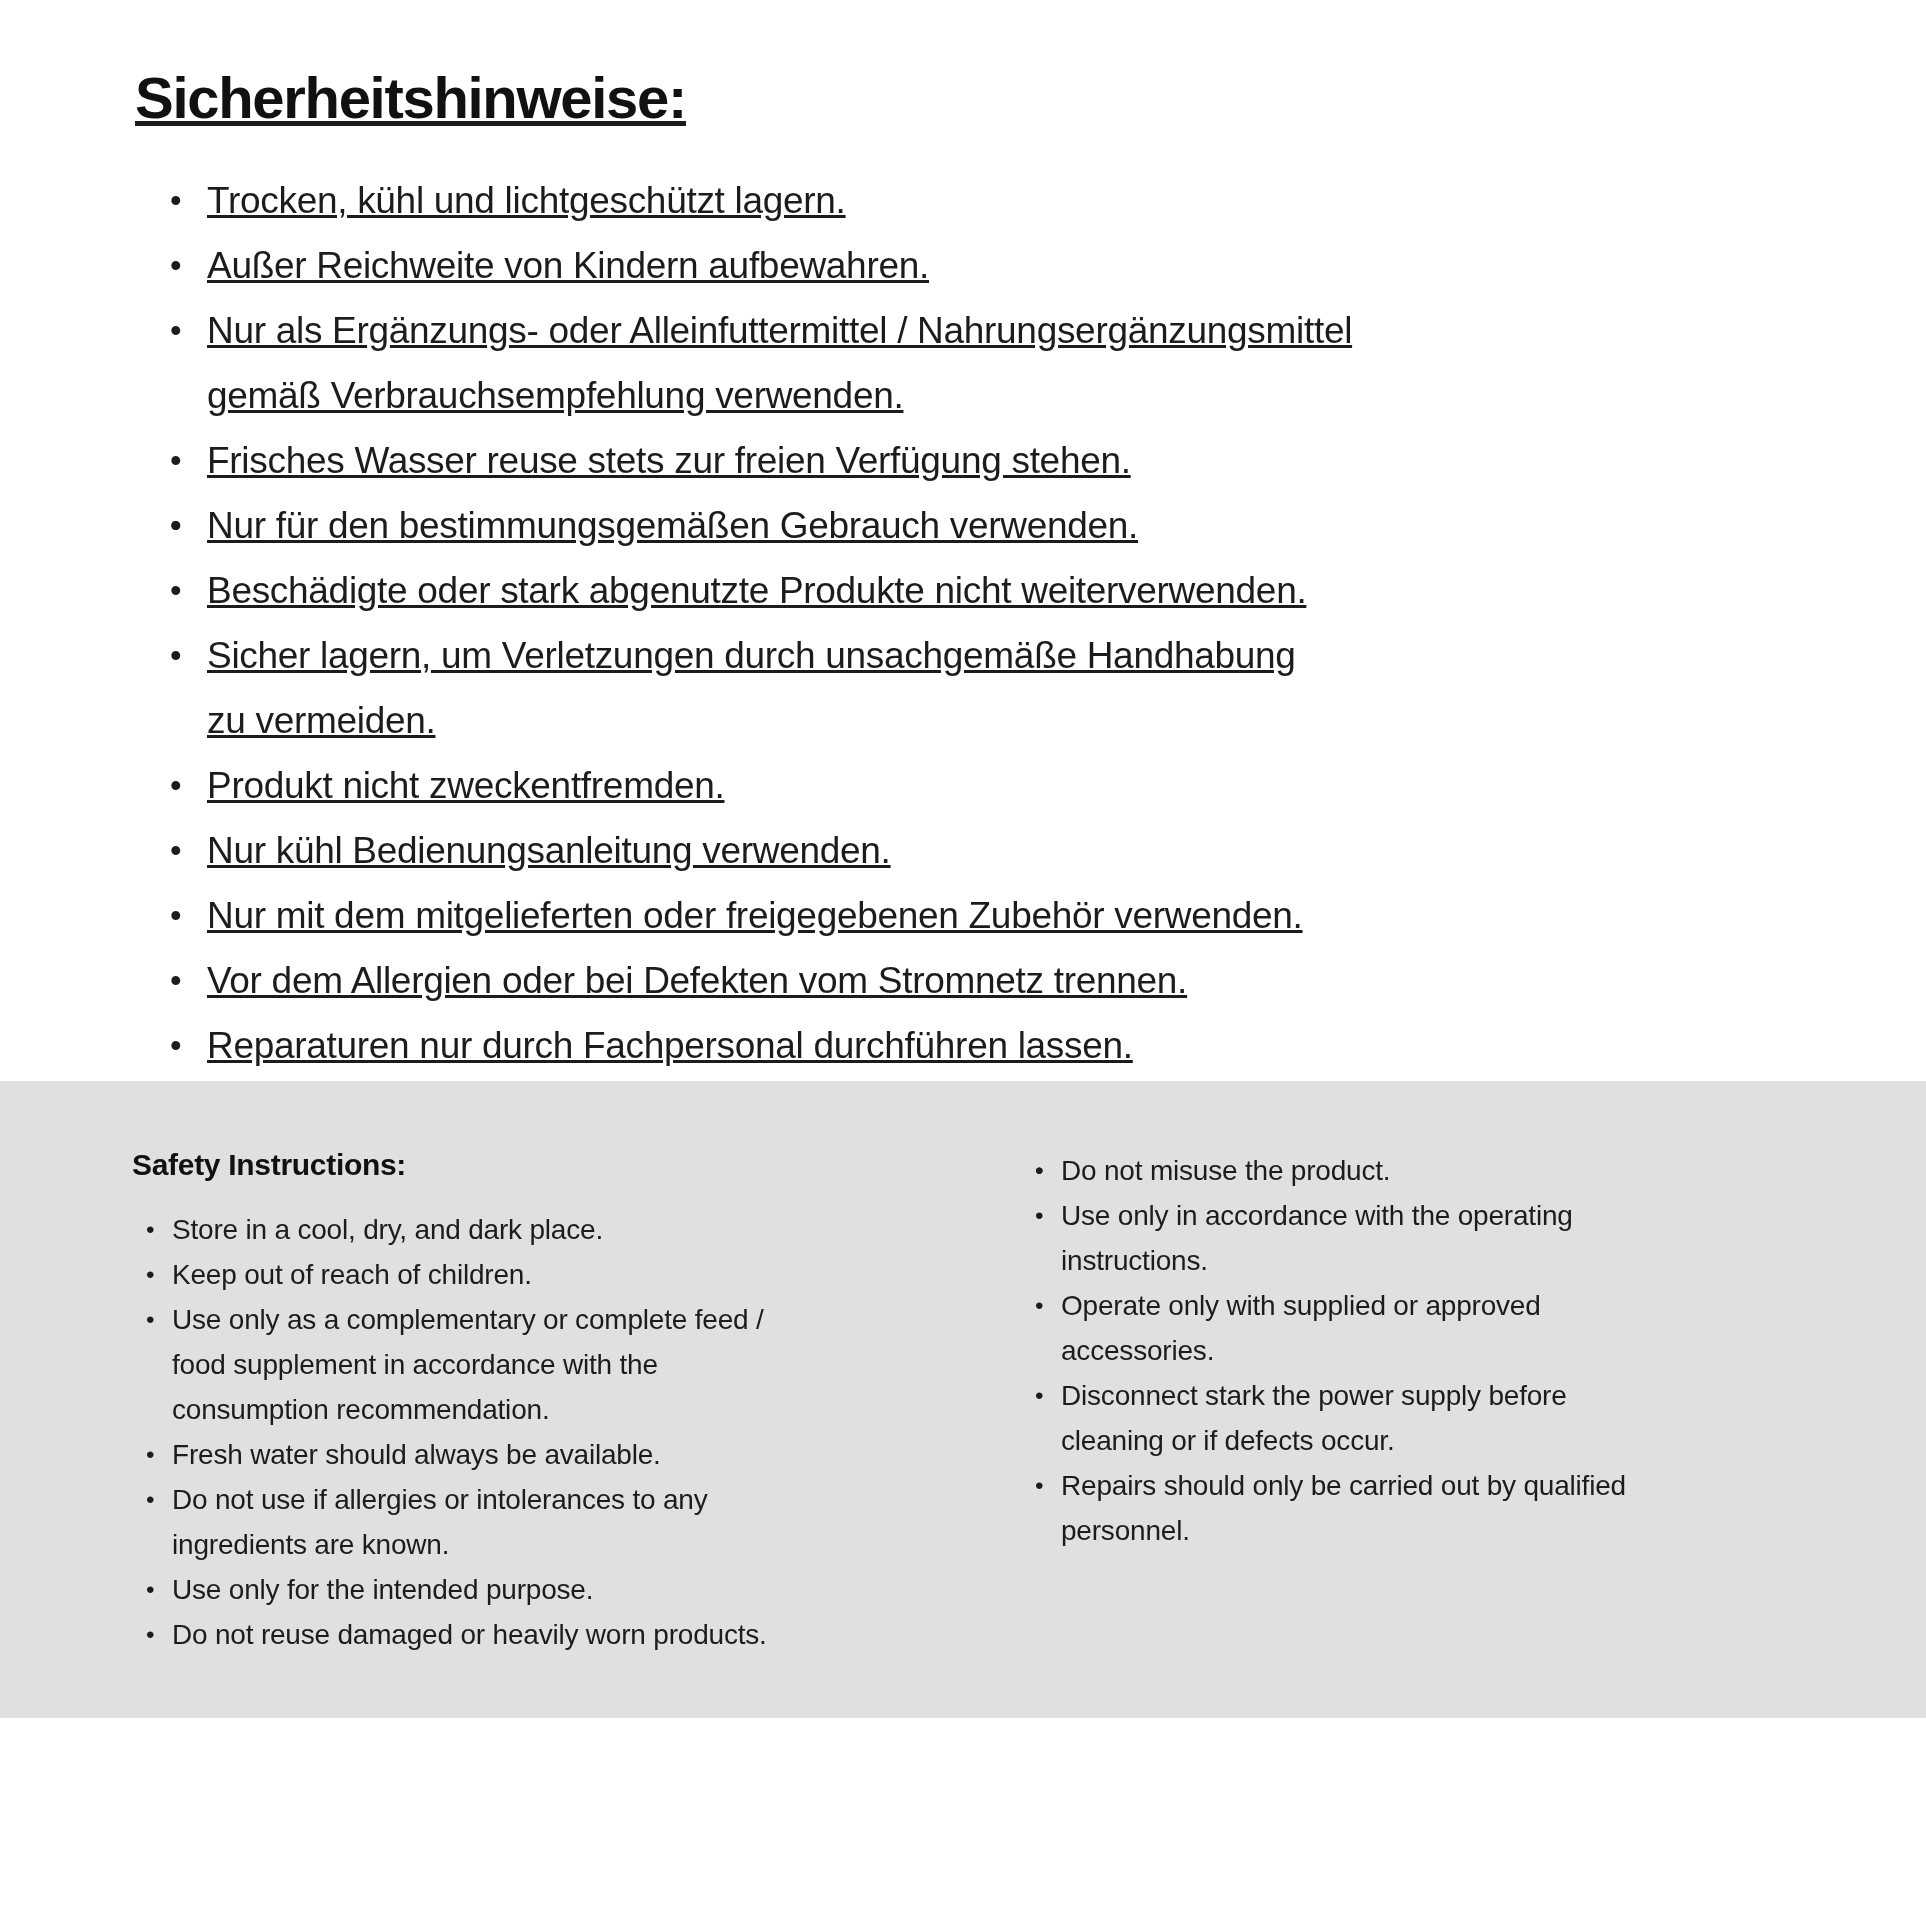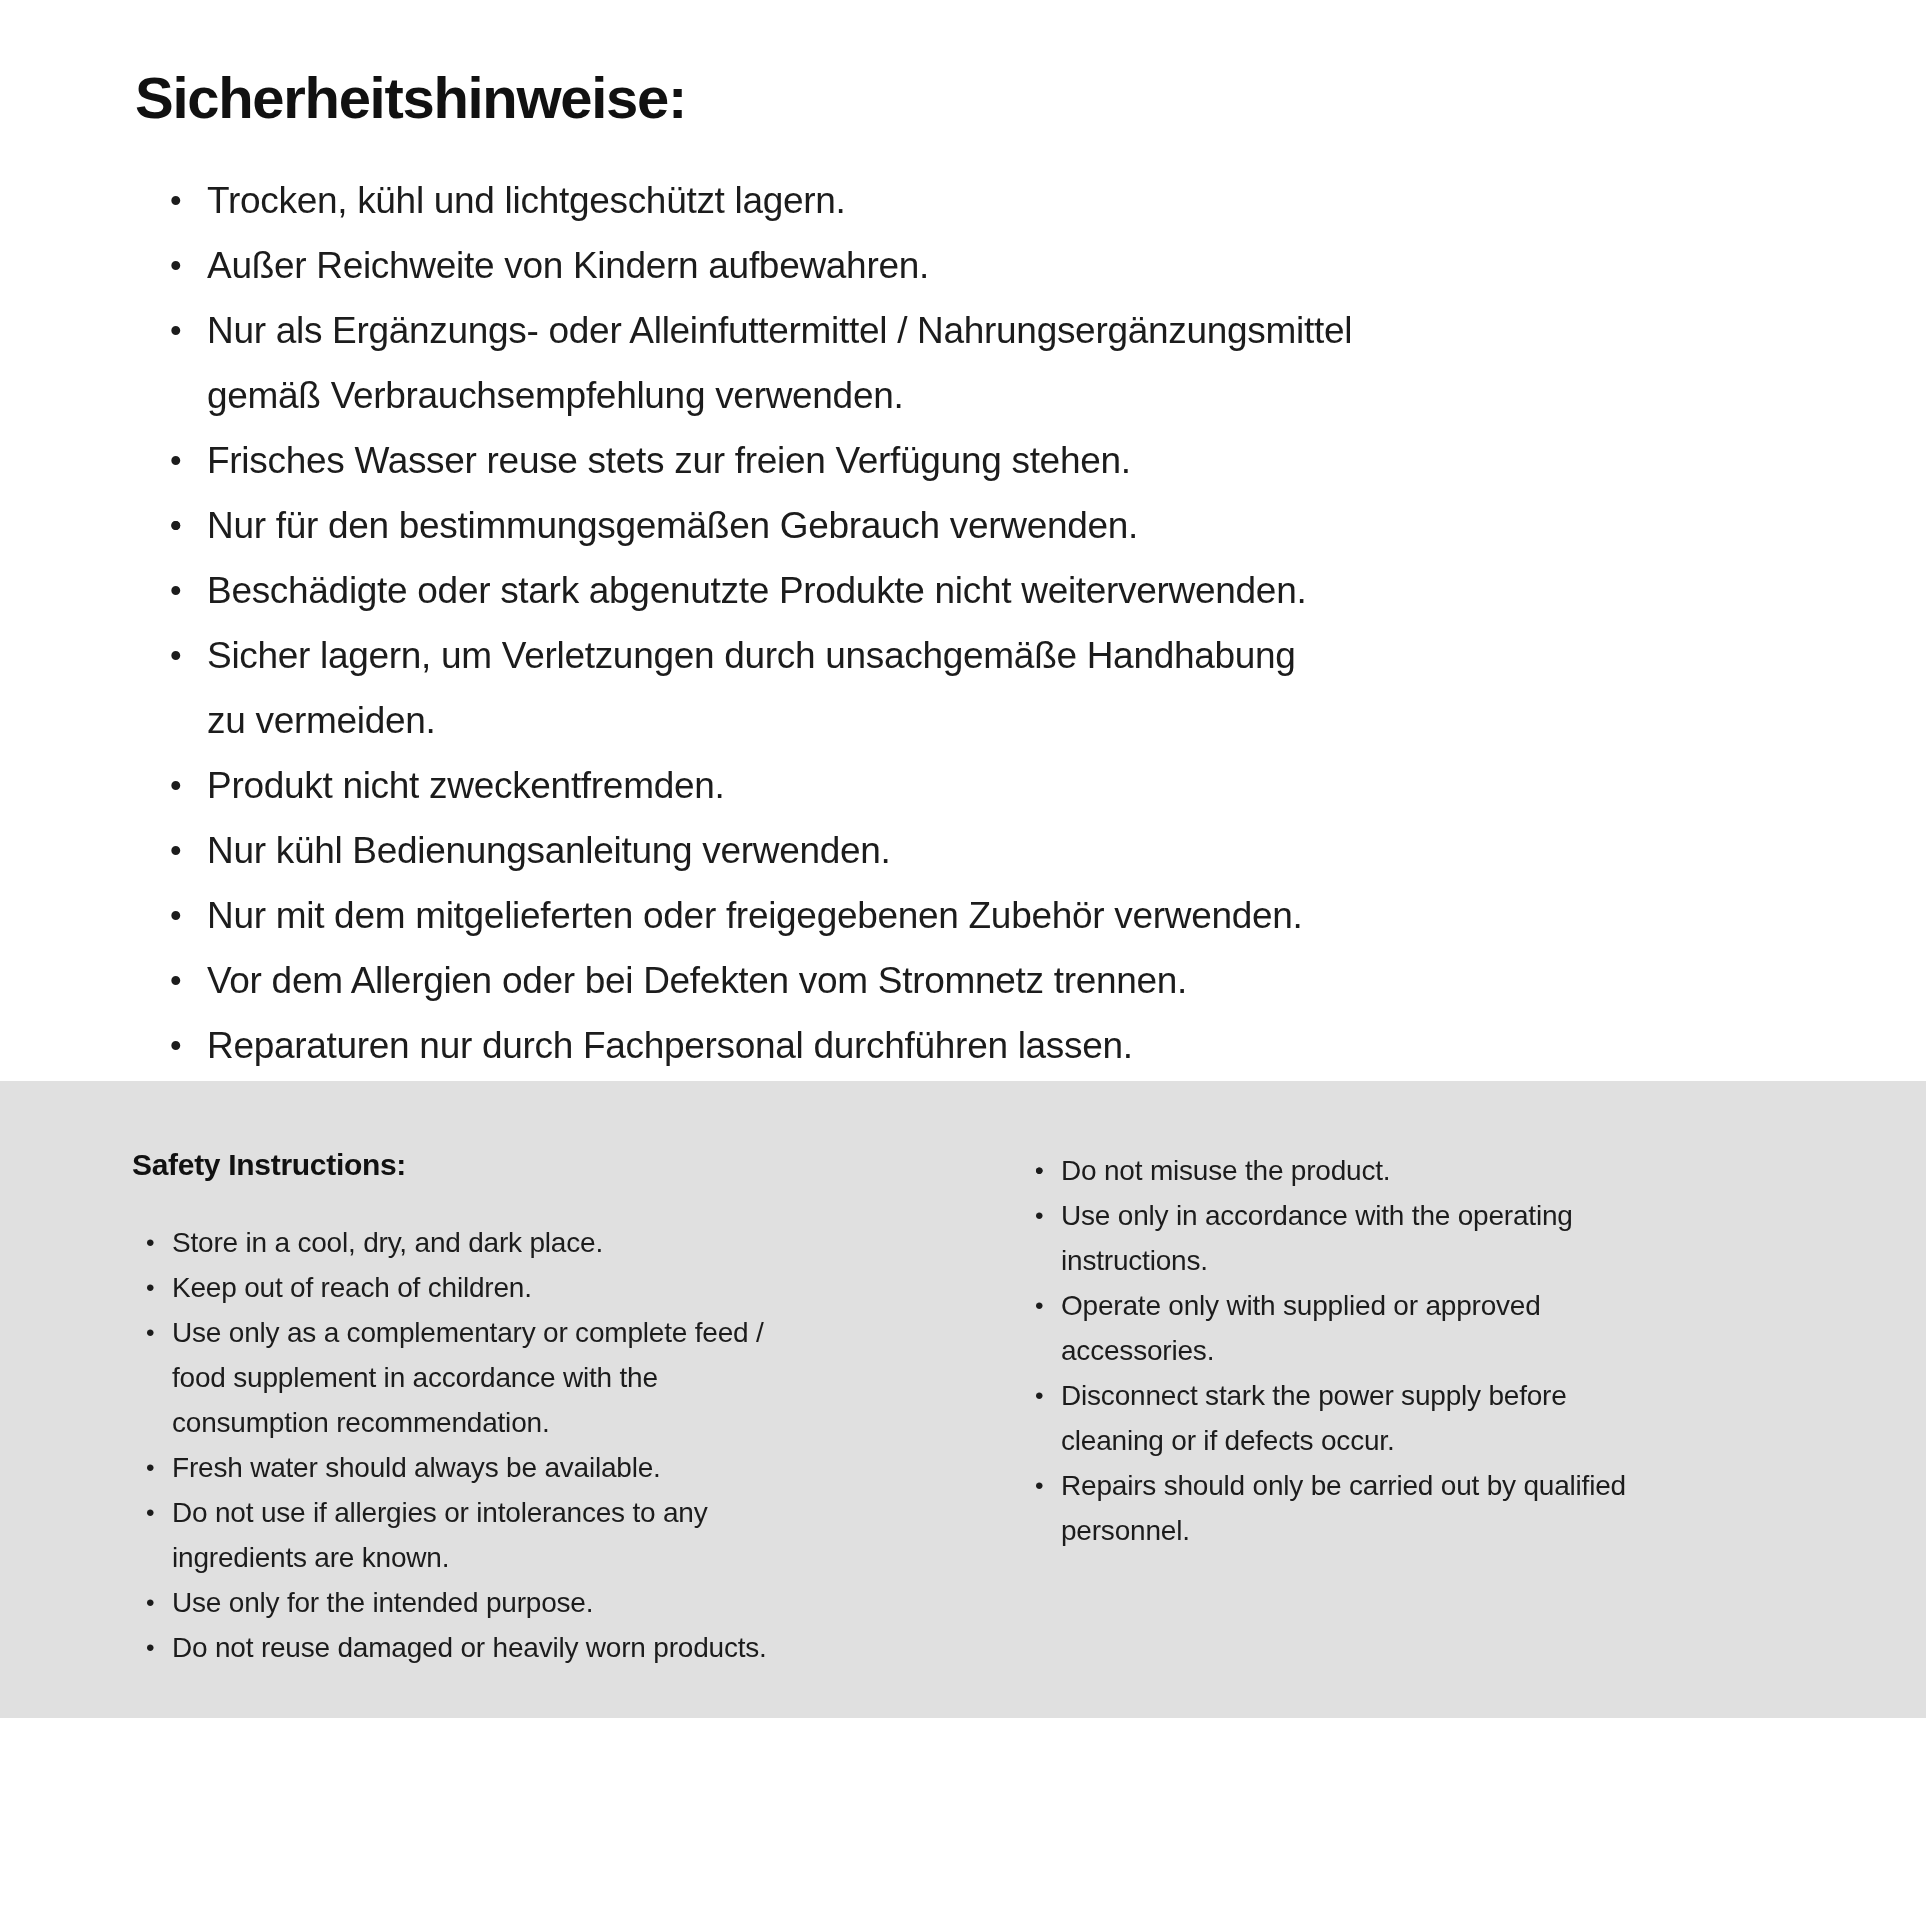--- a/index.html
+++ b/index.html
@@ -22,20 +22,21 @@
     display: flex;
     flex-direction: column;
     overflow: hidden;
   }
 
   
   .german-section {
     height: 1081px;
     background: var(--background);
     padding: 64px 90px 0 135px;
+    text-decoration: underline;
   }
   .german-title {
     font-size: 58px;
     font-weight: 700;
     letter-spacing: -1.3px;
     color: var(--heading);
     margin-bottom: 37px;
   }
   ul.safety-list {
     list-style: none;
@@ -63,21 +64,21 @@
     padding: 67px 64px 0 132px;
     display: flex;
     gap: 50px;
   }
   .col-left { width: 839px; flex: 0 0 auto; }
   .col-right { flex: 1 1 auto; }
   .english-title {
     font-size: 30px;
     font-weight: 700;
     color: var(--heading);
-    margin-bottom: 38px;
+    margin-bottom: 25px;
     letter-spacing: -0.3px;
   }
   .english-section ul.safety-list li {
     position: relative;
     padding-left: 40px;
     font-size: 28px;
     line-height: 45px;
     letter-spacing: -0.2px;
   }
   .english-section ul.safety-list li .dot {

